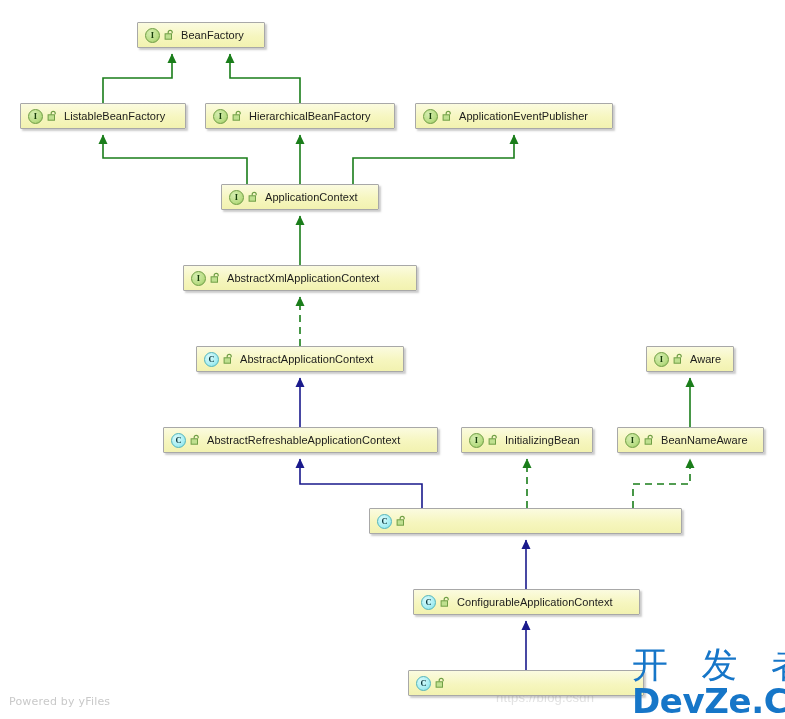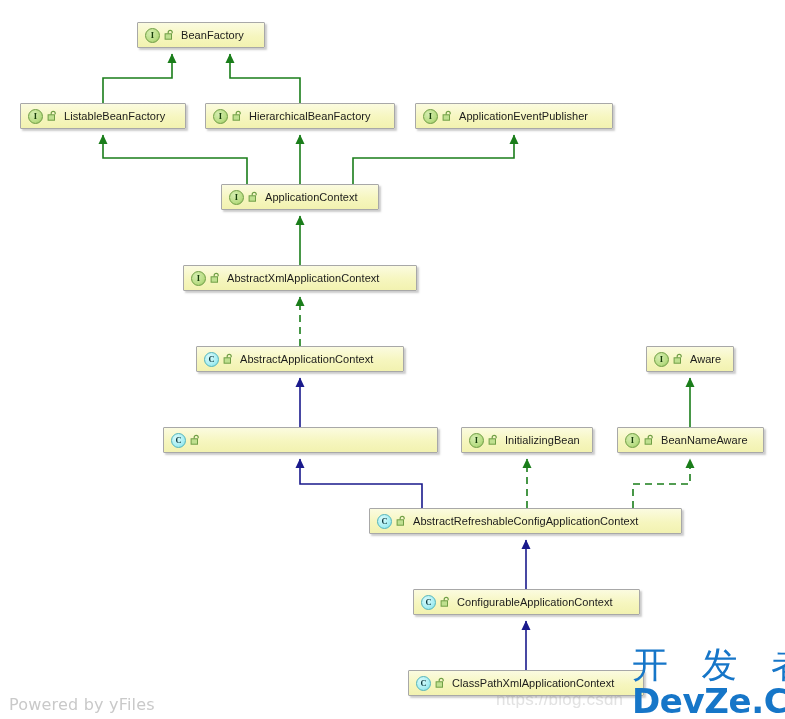--- a/index.html
+++ b/index.html
@@ -65,28 +65,28 @@
   .ico-vis {
     width: 12px; height: 13px;
     margin-right: 6px;
     flex: 0 0 auto;
     display: inline-flex;
     align-items: center;
     justify-content: center;
   }
   .footer-credit {
     position: absolute;
-    font-size: 16px;
+    font-size: 11px;
     color: #c9c9c9;
     letter-spacing: 0.2px;
     font-family: "DejaVu Sans", sans-serif;
   }
   .wm-csdn {
     position: absolute;
-    font-size: 17px;
+    font-size: 13px;
     color: #e2e2e2;
     letter-spacing: 0.2px;
     white-space: nowrap;
   }
   .wm-brand {
     position: absolute;
     color: #1676c8;
     white-space: nowrap;
     z-index: 20;
     font-family: "DejaVu Sans", sans-serif;
@@ -218,20 +218,21 @@
         <span class="label">Aware</span>
       </div>
       <div class="node" style="left: 163px; top: 427px; width: 275px;">
         <span class="ico-type cls">C</span>
         <span class="ico-vis">
           <svg width="11" height="12" viewBox="0 0 11 12">
             <path d="M4.2 4.8 V3.3 a2 2 0 0 1 4 0 V4.3" fill="none" stroke="#6f9e45" stroke-width="1.2"></path>
             <rect x="1.1" y="4.8" width="6.4" height="5.4" fill="#bfe08f" stroke="#6f9e45" stroke-width="1"></rect>
           </svg>
         </span>
+        <span class="label">AbstractRefreshableApplicationContext</span>
       </div>
       <div class="node" style="left: 461px; top: 427px; width: 132px;">
         <span class="ico-type iface">I</span>
         <span class="ico-vis">
           <svg width="11" height="12" viewBox="0 0 11 12">
             <path d="M4.2 4.8 V3.3 a2 2 0 0 1 4 0 V4.3" fill="none" stroke="#6f9e45" stroke-width="1.2"></path>
             <rect x="1.1" y="4.8" width="6.4" height="5.4" fill="#bfe08f" stroke="#6f9e45" stroke-width="1"></rect>
           </svg>
         </span>
         <span class="label">InitializingBean</span>
@@ -247,41 +248,39 @@
         <span class="label">BeanNameAware</span>
       </div>
       <div class="node" style="left: 369px; top: 508px; width: 313px;">
         <span class="ico-type cls">C</span>
         <span class="ico-vis">
           <svg width="11" height="12" viewBox="0 0 11 12">
             <path d="M4.2 4.8 V3.3 a2 2 0 0 1 4 0 V4.3" fill="none" stroke="#6f9e45" stroke-width="1.2"></path>
             <rect x="1.1" y="4.8" width="6.4" height="5.4" fill="#bfe08f" stroke="#6f9e45" stroke-width="1"></rect>
           </svg>
         </span>
-        <span class="label">AbstractRefreshableConfigApplicationContext</span>
       </div>
       <div class="node" style="left: 413px; top: 589px; width: 227px;">
         <span class="ico-type cls">C</span>
         <span class="ico-vis">
           <svg width="11" height="12" viewBox="0 0 11 12">
             <path d="M4.2 4.8 V3.3 a2 2 0 0 1 4 0 V4.3" fill="none" stroke="#6f9e45" stroke-width="1.2"></path>
             <rect x="1.1" y="4.8" width="6.4" height="5.4" fill="#bfe08f" stroke="#6f9e45" stroke-width="1"></rect>
           </svg>
         </span>
         <span class="label">ConfigurableApplicationContext</span>
       </div>
       <div class="node" style="left: 408px; top: 670px; width: 236px;">
         <span class="ico-type cls">C</span>
         <span class="ico-vis">
           <svg width="11" height="12" viewBox="0 0 11 12">
             <path d="M4.2 4.8 V3.3 a2 2 0 0 1 4 0 V4.3" fill="none" stroke="#6f9e45" stroke-width="1.2"></path>
             <rect x="1.1" y="4.8" width="6.4" height="5.4" fill="#bfe08f" stroke="#6f9e45" stroke-width="1"></rect>
           </svg>
         </span>
-        <span class="label">ClassPathXmlApplicationContext</span>
       </div>
     </div>
 
   <div class="wm-csdn" style="left:496px; top:690px;">https://blog.csdn</div>
 
   <div class="wm-brand" style="left:632px; top:646px;">
     <span class="cn">开 发 者</span>
     <span class="en">DevZe.CoM</span>
   </div>
 

